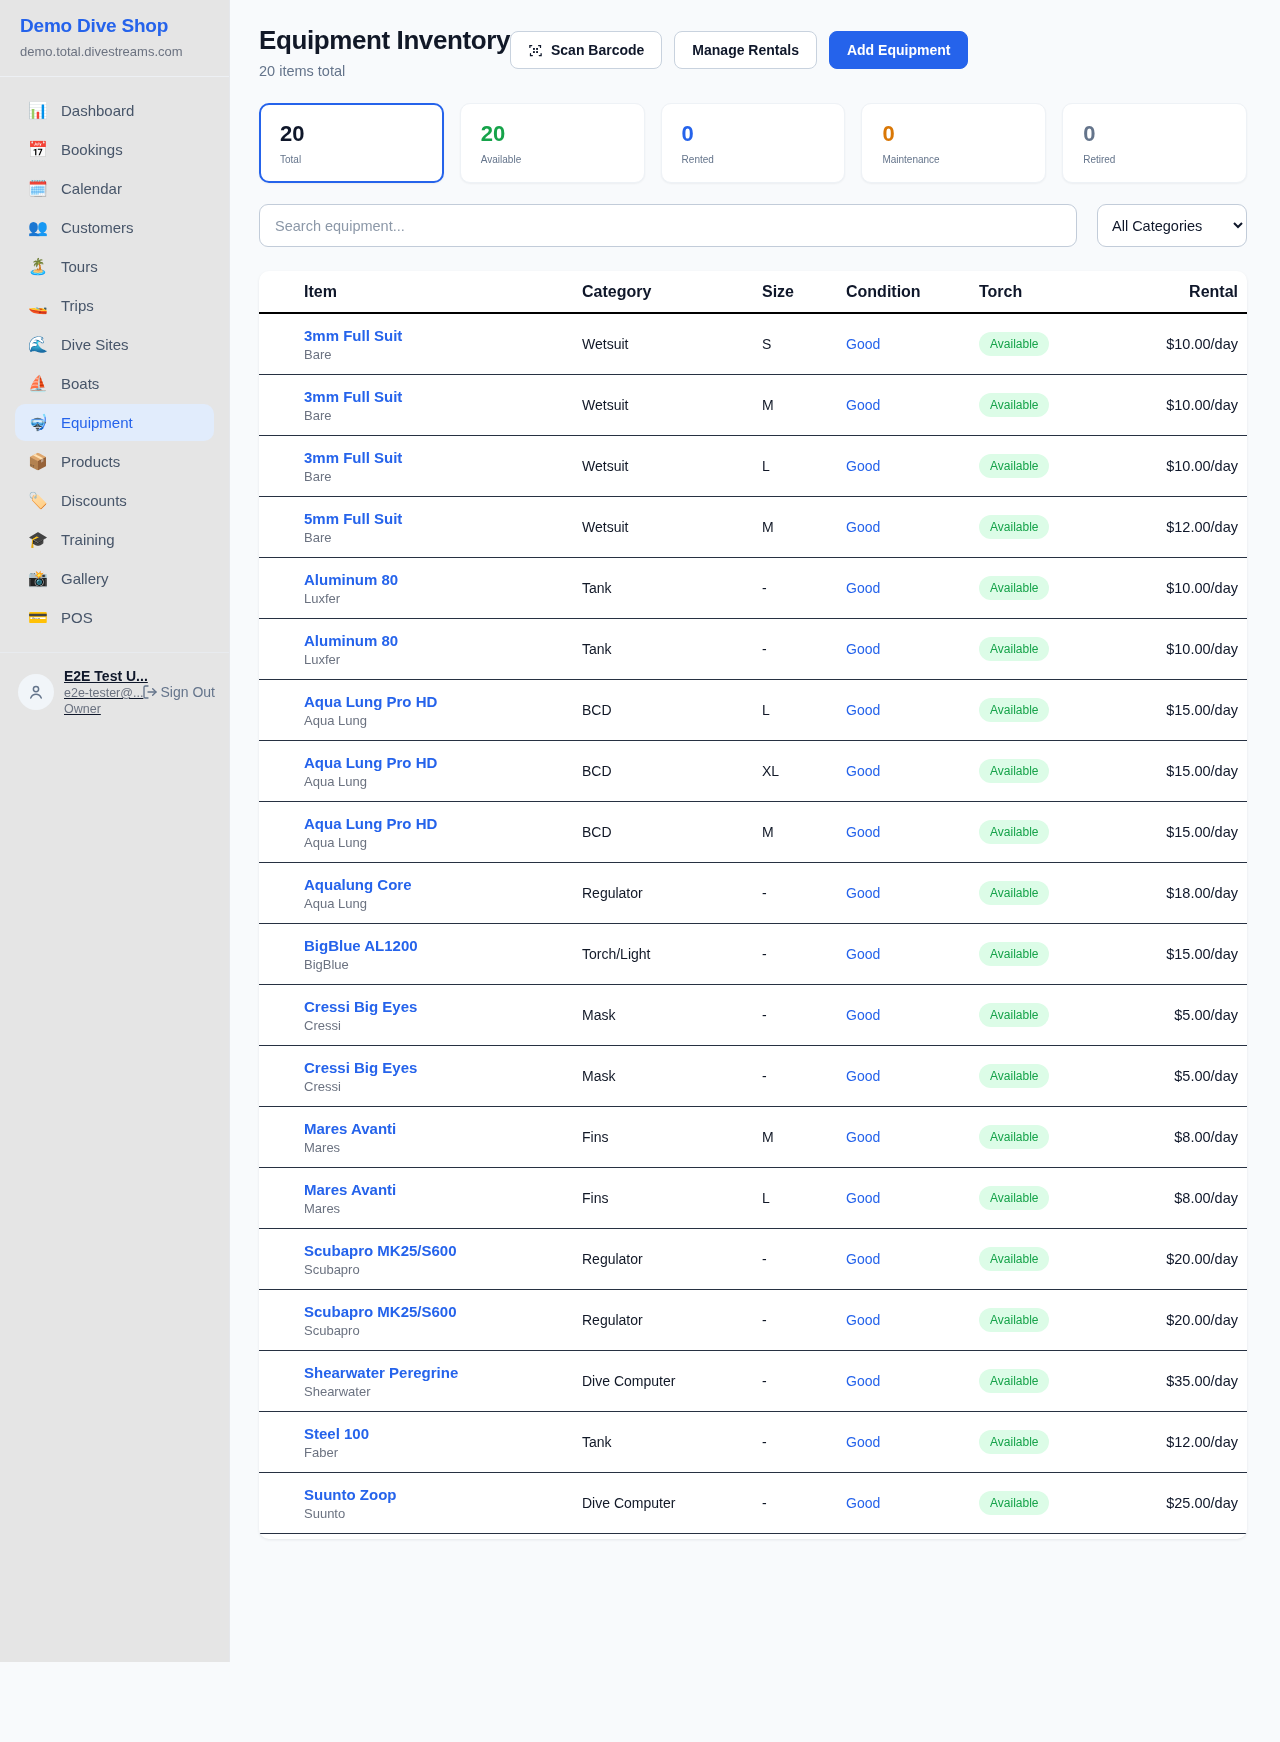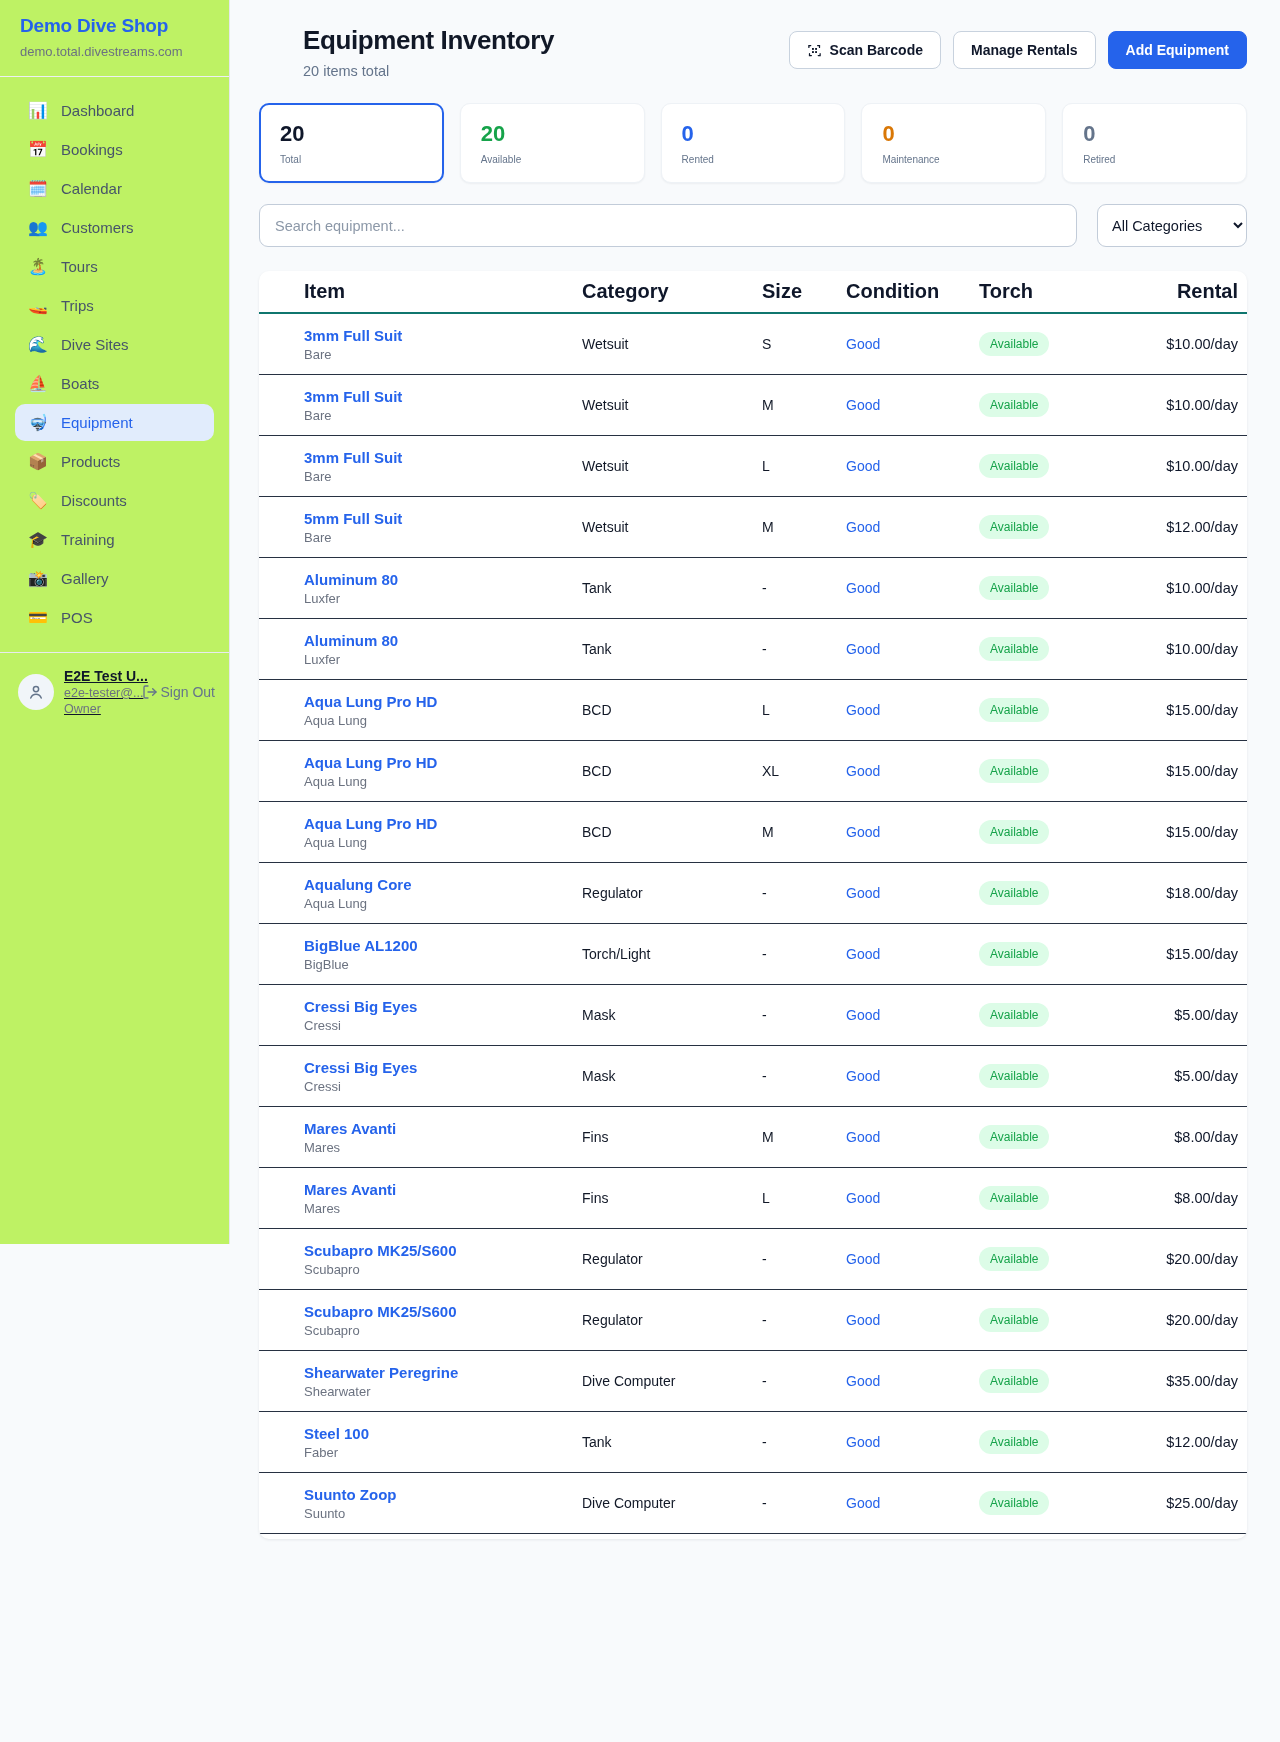--- a/index.html
+++ b/index.html
@@ -1,42 +1,42 @@
 <!DOCTYPE html>
 <html><head>
 <meta charset="utf-8">
 <style>
   * { box-sizing: border-box; margin: 0; padding: 0; }
   html,body { width: 1280px; min-height: 1742px; background: #f8fafc;
     font-family: "Liberation Sans", sans-serif; color: #0f172a; }
 
   
-  .sidebar { position: absolute; left: 0; top: 0; width: 230px; height: 1244px;
-    background: #bef264; border-right: 1px solid #e5e7eb; }
+  .sidebar { position: absolute; left: 0; top: 0; width: 230px; height: 1662px;
+    background: #e5e5e5; border-right: 1px solid #e5e7eb; }
   .brand-block { padding: 15px 20px 17px; border-bottom: 1px solid #edf0f4; }
   .brand { color: #2563eb; font-size: 19px; font-weight: 800; letter-spacing: -0.2px; }
   .domain { color: #6b7280; font-size: 13px; margin-top: 7px; }
   .nav { padding: 13px 0 6px; }
   .nav-item { display: flex; align-items: center; gap: 13px; margin: 2px 15px;
     padding: 9px 13px; border-radius: 10px; color: #475569; font-size: 15px; cursor: pointer; }
   .nav-item.active { background: #e1ecfc; color: #2563eb; font-weight: 500; }
   .nav-icon { width: 20px; font-size: 16px; text-align: center; flex: none; }
   .user-block { border-top: 1px solid #e8ebef; margin-top: 8px; padding: 15px 14px 15px 18px;
     display: flex; align-items: center; gap: 10px; }
   .avatar { width: 36px; height: 36px; border-radius: 50%; background: #f1f5f9; flex: none;
     display: flex; align-items: center; justify-content: center; }
   .user-meta { min-width: 0; text-decoration: underline; }
   .user-name { font-size: 14px; font-weight: 700; color: #0f172a; white-space: nowrap; }
   .user-email, .user-role { font-size: 12.5px; color: #6b7280; margin-top: 2px; white-space: nowrap; }
   .signout { margin-left: auto; display: flex; align-items: center; gap: 3px;
     color: #64748b; font-size: 14px; cursor: pointer; flex: none; }
 
   
   .main { margin-left: 230px; padding: 25px 33px 40px 29px; }
-  .page-head { display: flex; justify-content: space-between; align-items: flex-start; margin-left: 44px; }
+  .page-head { display: flex; justify-content: flex-start; align-items: flex-start; }
   .page-title { font-size: 26px; font-weight: 800; letter-spacing: -0.4px; color: #111827; }
   .page-sub { font-size: 14.5px; color: #64748b; margin-top: 7px; }
   .head-actions { display: flex; gap: 12px; margin-top: 6px; }
   .btn { height: 38px; padding: 0 17px; border-radius: 8px; border: 1px solid #c8d2de;
     background: #fff; font-size: 14px; font-weight: 600; color: #0f172a;
     display: inline-flex; align-items: center; gap: 8px; cursor: pointer;
     font-family: "Liberation Sans", sans-serif; }
   .btn-primary { background: #2563eb; border-color: #2563eb; color: #fff; }
 
   
@@ -55,21 +55,21 @@
   .search::placeholder { color: #8c98a8; }
   .cat-select { width: 150px; height: 43px; border: 1px solid #c2ccd9; border-radius: 9px;
     background: #fff; font-size: 14.5px; padding: 0 10px; color: #0f172a;
     font-family: "Liberation Sans", sans-serif; }
 
   
   .table-card { margin-top: 24px; background: #fff; border-radius: 10px;
     box-shadow: 0 1px 3px rgba(15,23,42,.08); overflow: hidden; padding-bottom: 5px; }
   .thead, .trow { display: grid; grid-template-columns: 278px 180px 84px 133px 171px 1fr;
     align-items: center; padding-left: 45px; padding-right: 9px; }
-  .thead { height: 43px; border-bottom: 2px solid #0f766e; font-size: 20px; font-weight: 700; }
+  .thead { height: 43px; border-bottom: 2px solid #000000; font-size: 16px; font-weight: 700; }
   .th-right { text-align: right; }
   .trow { height: 61px; border-bottom: 1px solid #273142; }
   .item-name { color: #2563eb; font-size: 15px; font-weight: 600; cursor: pointer; width: fit-content; }
   .item-brand { color: #6b7280; font-size: 13px; margin-top: 3px; }
   .cell { font-size: 14px; color: #111827; }
   .cond { color: #2563eb; font-size: 14px; cursor: pointer; width: fit-content; }
   .badge { background: #dcfce7; color: #16a34a; font-size: 12px; font-weight: 500;
     padding: 5px 11px; border-radius: 999px; display: inline-block; }
   .price { text-align: right; font-size: 14.5px; color: #0f172a; }
 </style>

